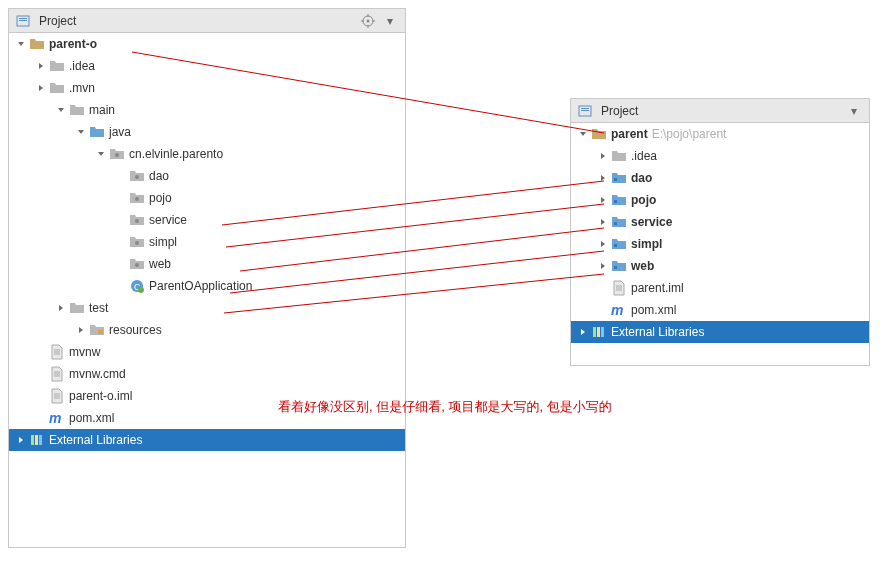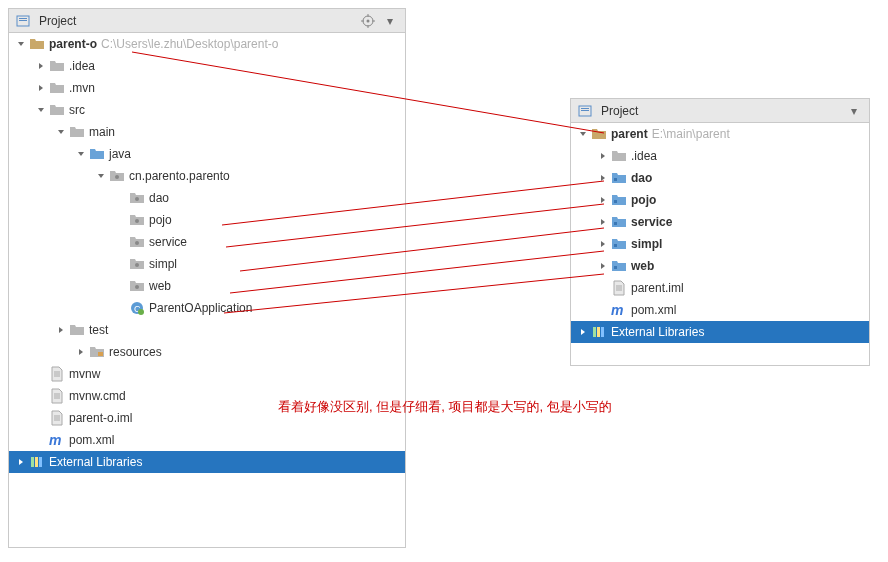--- a/index.html
+++ b/index.html
@@ -111,21 +111,20 @@
           <svg width="10" height="10" viewBox="0 0 10 10">
             <path d="M2 3l3 4 3-4z" fill="#6b6b6b"></path>
           </svg>
         </span>
         <span class="icon">
           <svg width="16" height="16" viewBox="0 0 16 16">
             <path d="M1 3h5l1 2h8v8H1z" fill="#c9a86a"></path>
           </svg>
         </span>
         <span class="label bold">parent-o</span>
-        <span class="path">C:\Users\le.zhu\Desktop\parent-o</span>
       </div>
       <div class="tree-row">
         <span class="indent" style="width: 20px;"></span>
         <span class="chev">
           <svg width="10" height="10" viewBox="0 0 10 10">
             <path d="M3 2l4 3-4 3z" fill="#6b6b6b"></path>
           </svg>
         </span>
         <span class="icon">
           <svg width="16" height="16" viewBox="0 0 16 16">
@@ -142,75 +141,61 @@
           </svg>
         </span>
         <span class="icon">
           <svg width="16" height="16" viewBox="0 0 16 16">
             <path d="M1 3h5l1 2h8v8H1z" fill="#b8b8b8"></path>
           </svg>
         </span>
         <span class="label">.mvn</span>
       </div>
       <div class="tree-row">
-        <span class="indent" style="width: 20px;"></span>
+        <span class="indent" style="width: 40px;"></span>
         <span class="chev">
           <svg width="10" height="10" viewBox="0 0 10 10">
             <path d="M2 3l3 4 3-4z" fill="#6b6b6b"></path>
           </svg>
         </span>
         <span class="icon">
           <svg width="16" height="16" viewBox="0 0 16 16">
             <path d="M1 3h5l1 2h8v8H1z" fill="#b8b8b8"></path>
           </svg>
         </span>
-        <span class="label">src</span>
-      </div>
-      <div class="tree-row">
-        <span class="indent" style="width: 40px;"></span>
+        <span class="label">main</span>
+      </div>
+      <div class="tree-row">
+        <span class="indent" style="width: 60px;"></span>
         <span class="chev">
           <svg width="10" height="10" viewBox="0 0 10 10">
             <path d="M2 3l3 4 3-4z" fill="#6b6b6b"></path>
           </svg>
         </span>
         <span class="icon">
           <svg width="16" height="16" viewBox="0 0 16 16">
-            <path d="M1 3h5l1 2h8v8H1z" fill="#b8b8b8"></path>
-          </svg>
-        </span>
-        <span class="label">main</span>
-      </div>
-      <div class="tree-row">
-        <span class="indent" style="width: 60px;"></span>
+            <path d="M1 3h5l1 2h8v8H1z" fill="#6aa3d8"></path>
+          </svg>
+        </span>
+        <span class="label">java</span>
+      </div>
+      <div class="tree-row">
+        <span class="indent" style="width: 80px;"></span>
         <span class="chev">
           <svg width="10" height="10" viewBox="0 0 10 10">
             <path d="M2 3l3 4 3-4z" fill="#6b6b6b"></path>
           </svg>
         </span>
         <span class="icon">
           <svg width="16" height="16" viewBox="0 0 16 16">
-            <path d="M1 3h5l1 2h8v8H1z" fill="#6aa3d8"></path>
-          </svg>
-        </span>
-        <span class="label">java</span>
-      </div>
-      <div class="tree-row">
-        <span class="indent" style="width: 80px;"></span>
-        <span class="chev">
-          <svg width="10" height="10" viewBox="0 0 10 10">
-            <path d="M2 3l3 4 3-4z" fill="#6b6b6b"></path>
-          </svg>
-        </span>
-        <span class="icon">
-          <svg width="16" height="16" viewBox="0 0 16 16">
             <path d="M1 3h5l1 2h8v8H1z" fill="#b8b8b8"></path>
             <circle cx="8" cy="9" r="2" fill="#888"></circle>
           </svg>
         </span>
-        <span class="label">cn.parento.parento</span>
+        <span class="label">cn.elvinle.parento</span>
       </div>
       <div class="tree-row">
         <span class="indent" style="width: 100px;"></span>
         <span class="chev blank"></span>
         <span class="icon">
           <svg width="16" height="16" viewBox="0 0 16 16">
             <path d="M1 3h5l1 2h8v8H1z" fill="#b8b8b8"></path>
             <circle cx="8" cy="9" r="2" fill="#888"></circle>
           </svg>
         </span>
@@ -389,21 +374,21 @@
           <svg width="10" height="10" viewBox="0 0 10 10">
             <path d="M2 3l3 4 3-4z" fill="#6b6b6b"></path>
           </svg>
         </span>
         <span class="icon">
           <svg width="16" height="16" viewBox="0 0 16 16">
             <path d="M1 3h5l1 2h8v8H1z" fill="#c9a86a"></path>
           </svg>
         </span>
         <span class="label bold">parent</span>
-        <span class="path">E:\main\parent</span>
+        <span class="path">E:\pojo\parent</span>
       </div>
       <div class="tree-row">
         <span class="indent" style="width: 20px;"></span>
         <span class="chev">
           <svg width="10" height="10" viewBox="0 0 10 10">
             <path d="M3 2l4 3-4 3z" fill="#6b6b6b"></path>
           </svg>
         </span>
         <span class="icon">
           <svg width="16" height="16" viewBox="0 0 16 16">

